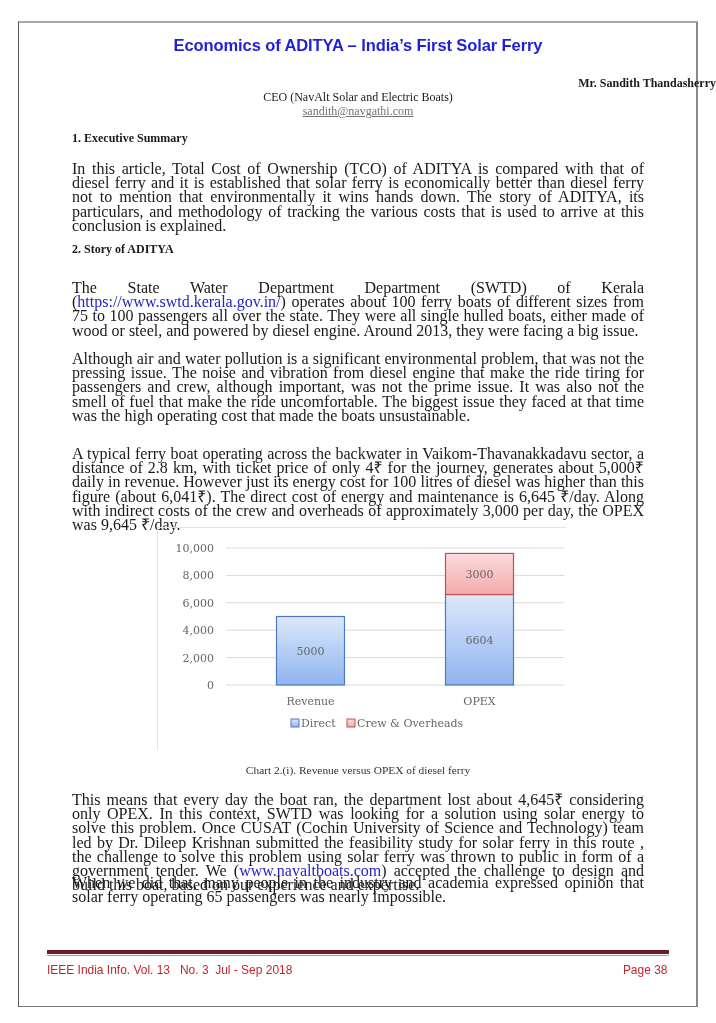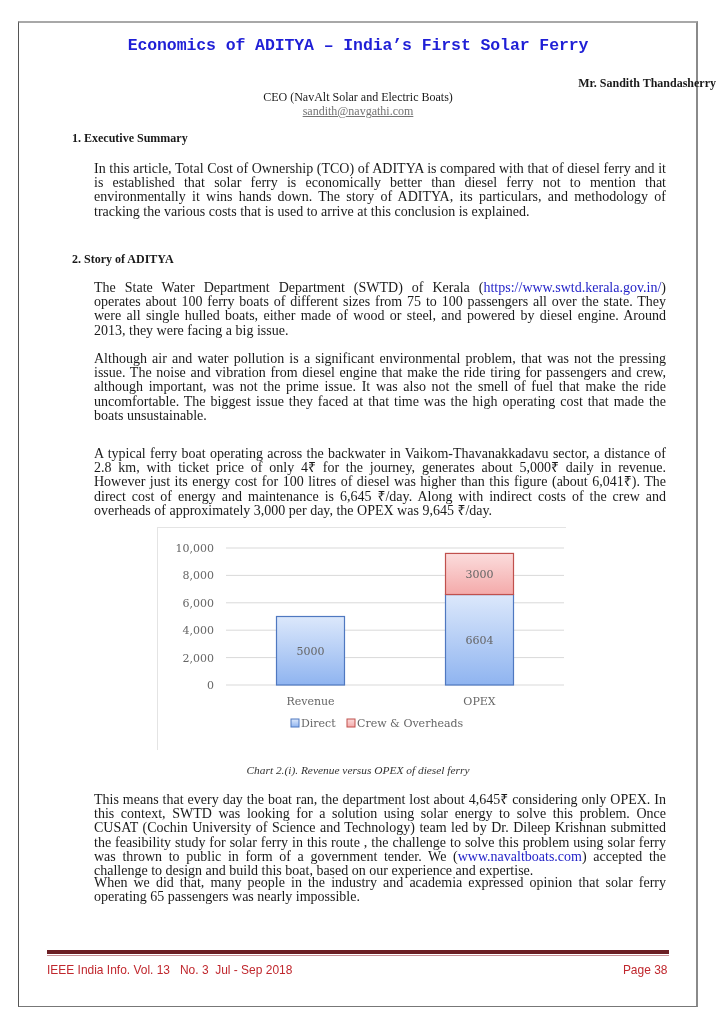--- a/index.html
+++ b/index.html
@@ -1,48 +1,48 @@
 <!DOCTYPE html>
 <html><head>
 <meta charset="utf-8">
 <style>
   html, body { margin: 0; padding: 0; background: #ffffff; }
   body { width: 716px; height: 1023px; position: relative; overflow: hidden; font-family: "Liberation Serif", serif; color: #1a1a1a; }
   .page-frame { position: absolute; left: 18px; top: 21px; width: 680px; height: 986px; border-top: 2px solid #a8a8a8; border-left: 1px solid #555; border-right: 2px solid #8a8a8a; border-bottom: 1px solid #777; box-sizing: border-box; }
-  .title { position: absolute; left: 0; width: 716px; top: 36px; text-align: center; font-family: Liberation Mono, monospace; font-weight: bold; font-size: 16.5px; color: #1f1fd6; letter-spacing: -0.1px; }
+  .title { position: absolute; left: 0; width: 716px; top: 36px; text-align: center; font-family: Liberation Sans, sans-serif; font-weight: bold; font-size: 16.5px; color: #1f1fd6; letter-spacing: -0.1px; }
   .author { position: absolute; left: 0; width: 716px; text-align: center; font-size: 12px; }
   .author.name { top: 76px; font-weight: bold; text-align: right; }
   .author.role { top: 90px; }
   .author.email { top: 104px; color: #737373; text-decoration: underline; }
   .heading { position: absolute; left: 72px; font-size: 12px; font-weight: bold; }
-  .para { position: absolute; left: 72px; width: 572px; font-size: 14px; line-height: 14.2px; text-align: justify; text-align-last: left; margin-left: 22px; }
+  .para { position: absolute; left: 72px; width: 572px; font-size: 16px; line-height: 14.2px; text-align: justify; text-align-last: left; }
   .para a { color: #2424c8; }
   .chart-box { position: absolute; left: 157px; top: 527px; width: 408px; height: 222px; border-top: 1px solid #e4e4e4; border-left: 1px solid #e4e4e4; }
   .chart-svg { position: absolute; left: 0; top: 0; }
-  .caption { position: absolute; left: 0; width: 716px; top: 764px; text-align: center; font-style: italic; font-size: 11.4px; color: #333; }
+  .caption { position: absolute; left: 0; width: 716px; top: 764px; text-align: center; font-size: 11.4px; color: #333; }
   .footer-rule-thick { position: absolute; left: 47px; width: 622px; top: 950px; height: 4px; background: #6b1f24; }
   .footer-rule-thin { position: absolute; left: 47px; width: 622px; top: 955px; height: 1px; background: #c89096; }
   .footer-left { position: absolute; left: 47px; top: 962px; font-family: "Liberation Sans", sans-serif; font-size: 13px; color: #c0272d; transform: scaleX(0.92); transform-origin: left; }
   .footer-right { position: absolute; right: 49px; top: 962px; font-family: "Liberation Sans", sans-serif; font-size: 13px; color: #c0272d; transform: scaleX(0.92); transform-origin: right; }
   .chart-text { font-family: "DejaVu Serif", serif; fill: #666; }
 </style>
 </head>
 <body>
 
 <div class="page-frame"></div>
 
 <div class="title">Economics of ADITYA – India’s First Solar Ferry</div>
 <div class="author name">Mr. Sandith Thandasherry</div>
 <div class="author role">CEO (NavAlt Solar and Electric Boats)</div>
 <div class="author email">sandith@navgathi.com</div>
 
 <div class="heading" style="top:131px">1. Executive Summary</div>
 <div class="para" style="top:162px">In this article, Total Cost of Ownership (TCO) of ADITYA is compared with that of diesel ferry and it is established that solar ferry is economically better than diesel ferry not to mention that environmentally it wins hands down. The story of ADITYA, its particulars, and methodology of tracking the various costs that is used to arrive at this conclusion is explained.</div>
 
-<div class="heading" style="top:252px">2. Story of ADITYA</div>
+<div class="heading" style="top:242px">2. Story of ADITYA</div>
 <div class="para" style="top:281px"><span>The State Water Department Department (SWTD) of Kerala (</span><a>https://www.swtd.kerala.gov.in/</a><span>) operates about 100 ferry boats of different sizes from 75 to 100 passengers all over the state. They were all single hulled boats, either made of wood or steel, and powered by diesel engine. Around 2013, they were facing a big issue.</span></div>
 <div class="para" style="top:352px">Although air and water pollution is a significant environmental problem, that was not the pressing issue. The noise and vibration from diesel engine that make the ride tiring for passengers and crew, although important, was not the prime issue. It was also not the smell of fuel that make the ride uncomfortable. The biggest issue they faced at that time was the high operating cost that made the boats unsustainable.</div>
 <div class="para" style="top:447px">A typical ferry boat operating across the backwater in Vaikom-Thavanakkadavu sector, a distance of 2.8 km, with ticket price of only 4₹ for the journey, generates about 5,000₹ daily in revenue. However just its energy cost for 100 litres of diesel was higher than this figure (about 6,041₹). The direct cost of energy and maintenance is 6,645 ₹/day. Along with indirect costs of the crew and overheads of approximately 3,000 per day, the OPEX was 9,645 ₹/day.</div>
 
 <div class="chart-box">
   <svg class="chart-svg" id="chart-svg" width="408" height="222">
       <defs>
         <linearGradient id="grad0" x1="0" y1="0" x2="0" y2="1">
           <stop offset="0" stop-color="#dce8fb"></stop>
           <stop offset="1" stop-color="#8fb4f0"></stop>

